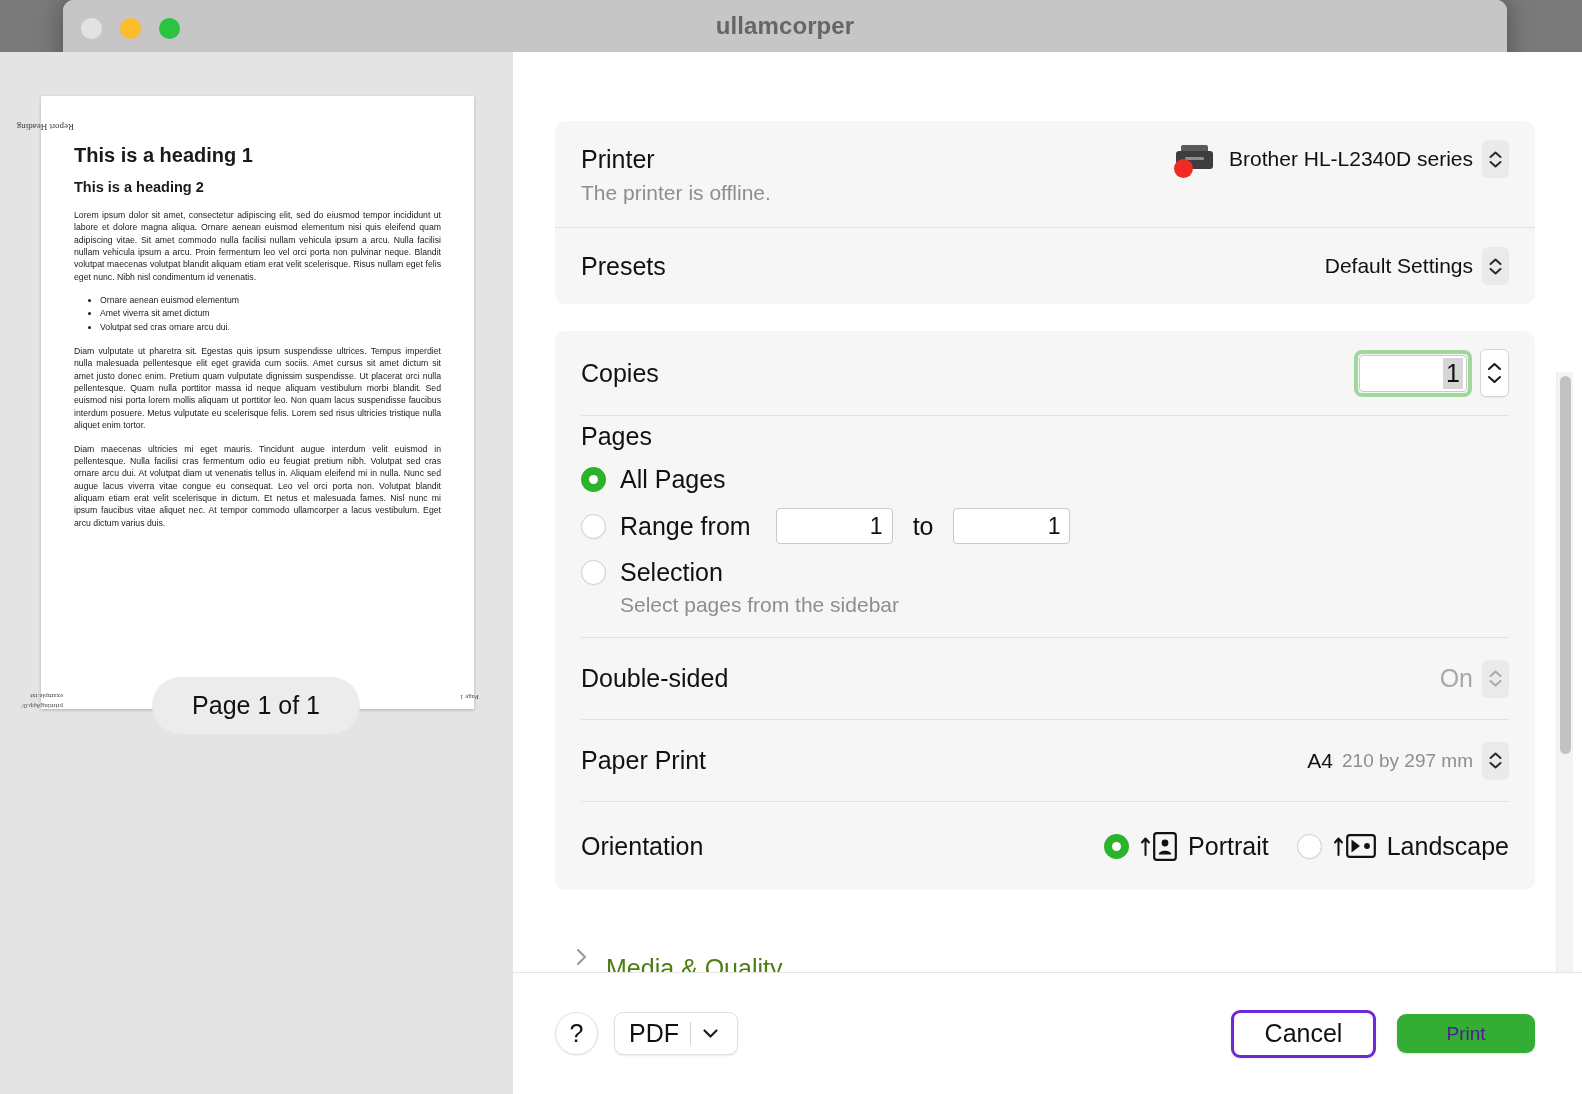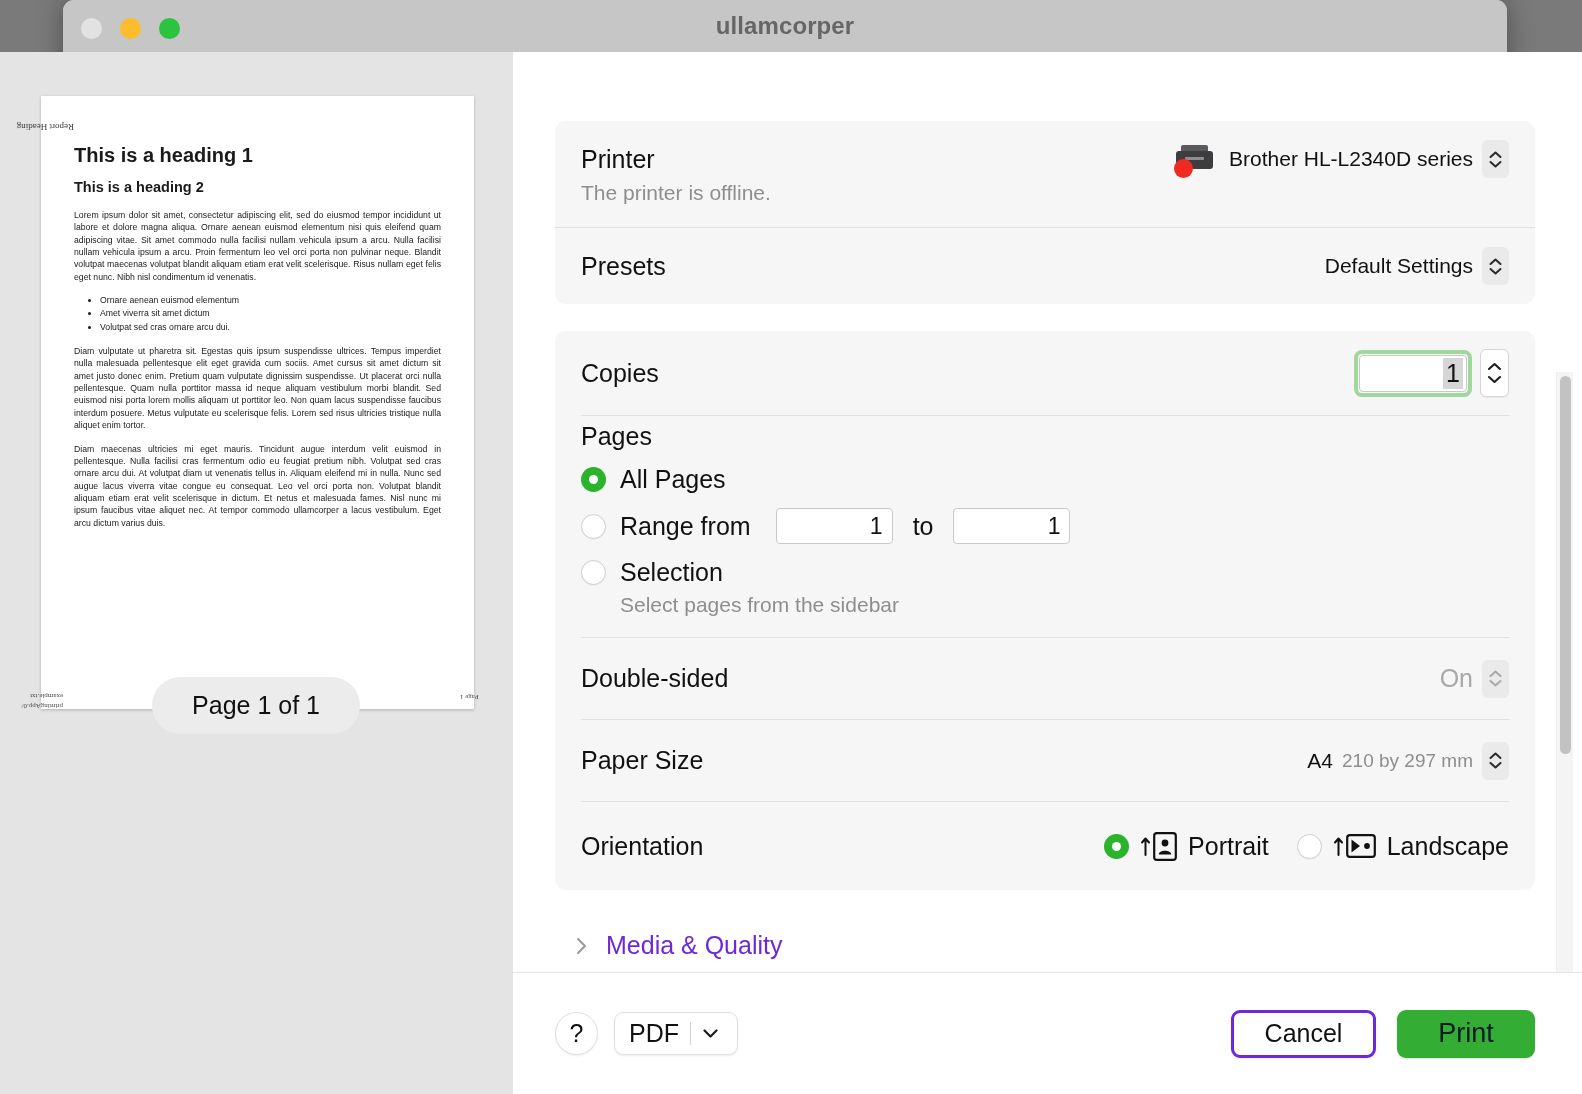--- a/index.html
+++ b/index.html
@@ -360,21 +360,21 @@
     gap: 2px;
   }
 
   
   #media-row {
     display: flex;
     align-items: center;
     gap: 18px;
     padding: 14px 0 0 20px;
   }
-  #media-label { font-size: 25px; color: #6d28d9; }
+  #media-label { font-size: 25px; color: #4d7c0f; margin-top: 23px; }
 
   
   #scrollbar-track {
     position: absolute;
     right: 9px;
     top: 320px;
     width: 17px;
     height: 620px;
     background: #f4f4f4;
     border-left: 1px solid #ececec;
@@ -436,29 +436,29 @@
     background: #ffffff;
     border: 3px solid #6d28d9;
     box-shadow: 0 1px 2px rgba(0,0,0,0.08);
     display: flex;
     align-items: center;
     justify-content: center;
     font-size: 25px;
     color: #111;
   }
   #print-button {
-    height: 48px;
+    height: 39px;
     min-width: 138px;
     border-radius: 9px;
     background: #33ad33;
     display: flex;
     align-items: center;
     justify-content: center;
-    font-size: 27px;
-    color: #0f172a;
+    font-size: 19px;
+    color: #4c1d95;
     box-shadow: 0 1px 2px rgba(0,0,0,0.12);
   }
 </style>
 </head>
 <body>
 
 <div id="window-shell">
 
   <div id="titlebar">
     <div id="traffic-lights">
@@ -609,21 +609,21 @@
                 <svg width="13" height="8" viewBox="0 0 13 8">
                     <path d="M1.5 2 L6.5 6.5 L11.5 2" fill="none" stroke="#a9a9a9" stroke-width="2" stroke-linecap="round" stroke-linejoin="round"></path>
                   </svg>
               </div>
             </div>
           </div>
 
           <div class="divider-inset"></div>
 
           <div class="row" style="min-height:81px;">
-            <div class="row-label">Paper Size</div>
+            <div class="row-label">Paper Print</div>
             <div class="row-right">
               <div class="value-text">A4</div>
               <div class="value-sub">210 by 297 mm</div>
               <div class="popup-stepper">
                 <svg width="13" height="8" viewBox="0 0 13 8">
                     <path d="M1.5 6 L6.5 1.5 L11.5 6" fill="none" stroke="#2b2b2b" stroke-width="2" stroke-linecap="round" stroke-linejoin="round"></path>
                   </svg>
                 <svg width="13" height="8" viewBox="0 0 13 8">
                     <path d="M1.5 2 L6.5 6.5 L11.5 2" fill="none" stroke="#2b2b2b" stroke-width="2" stroke-linecap="round" stroke-linejoin="round"></path>
                   </svg>

